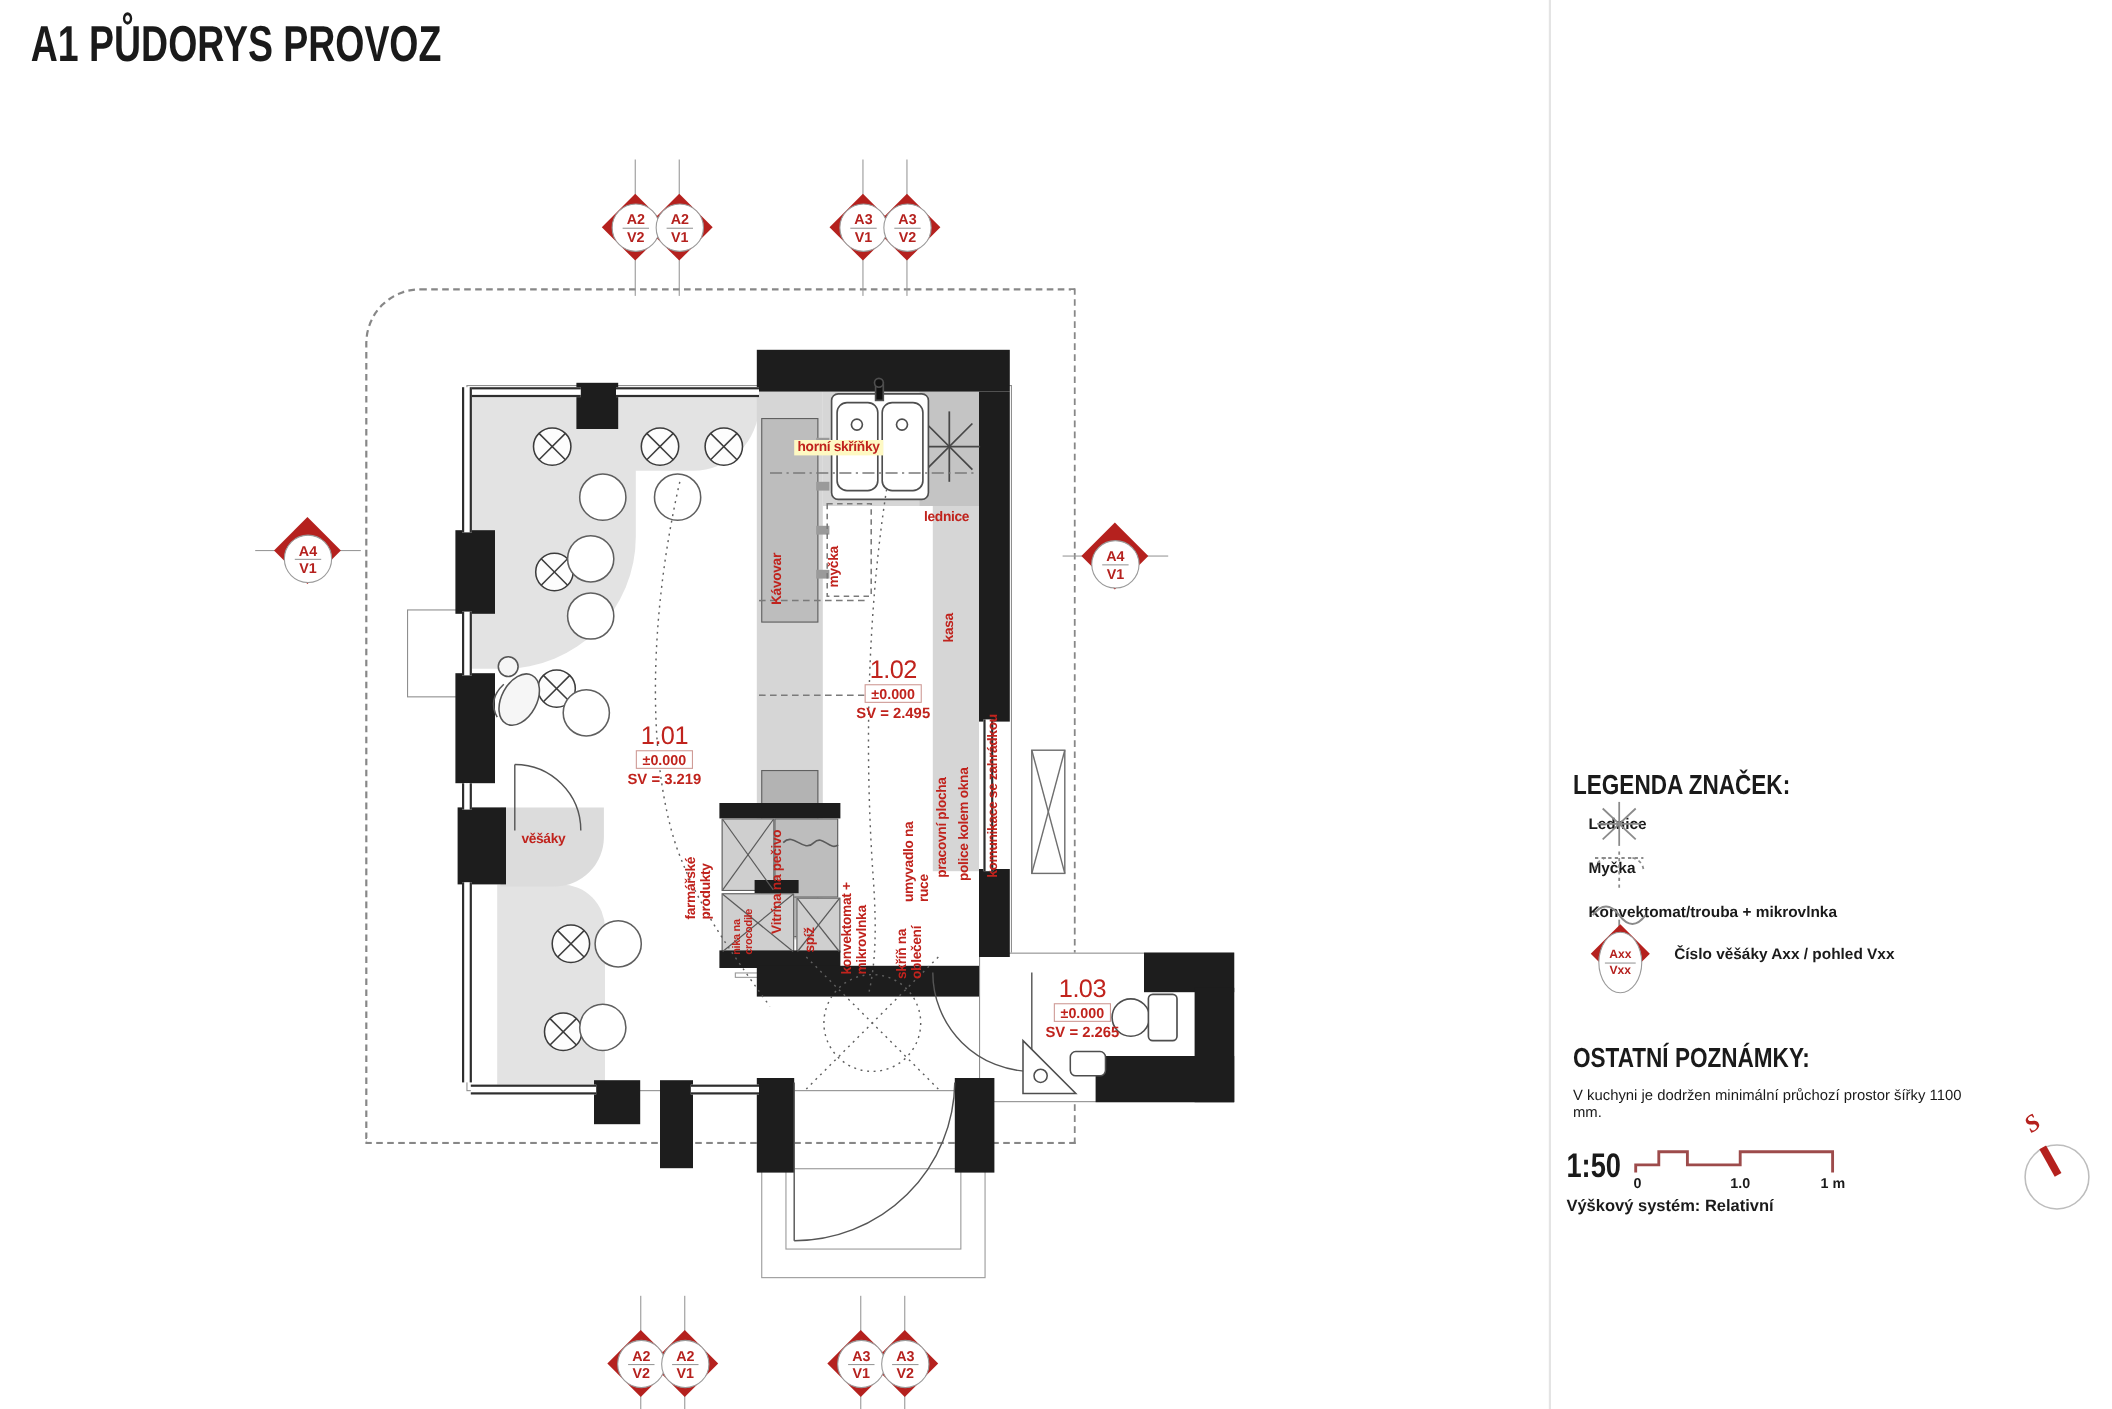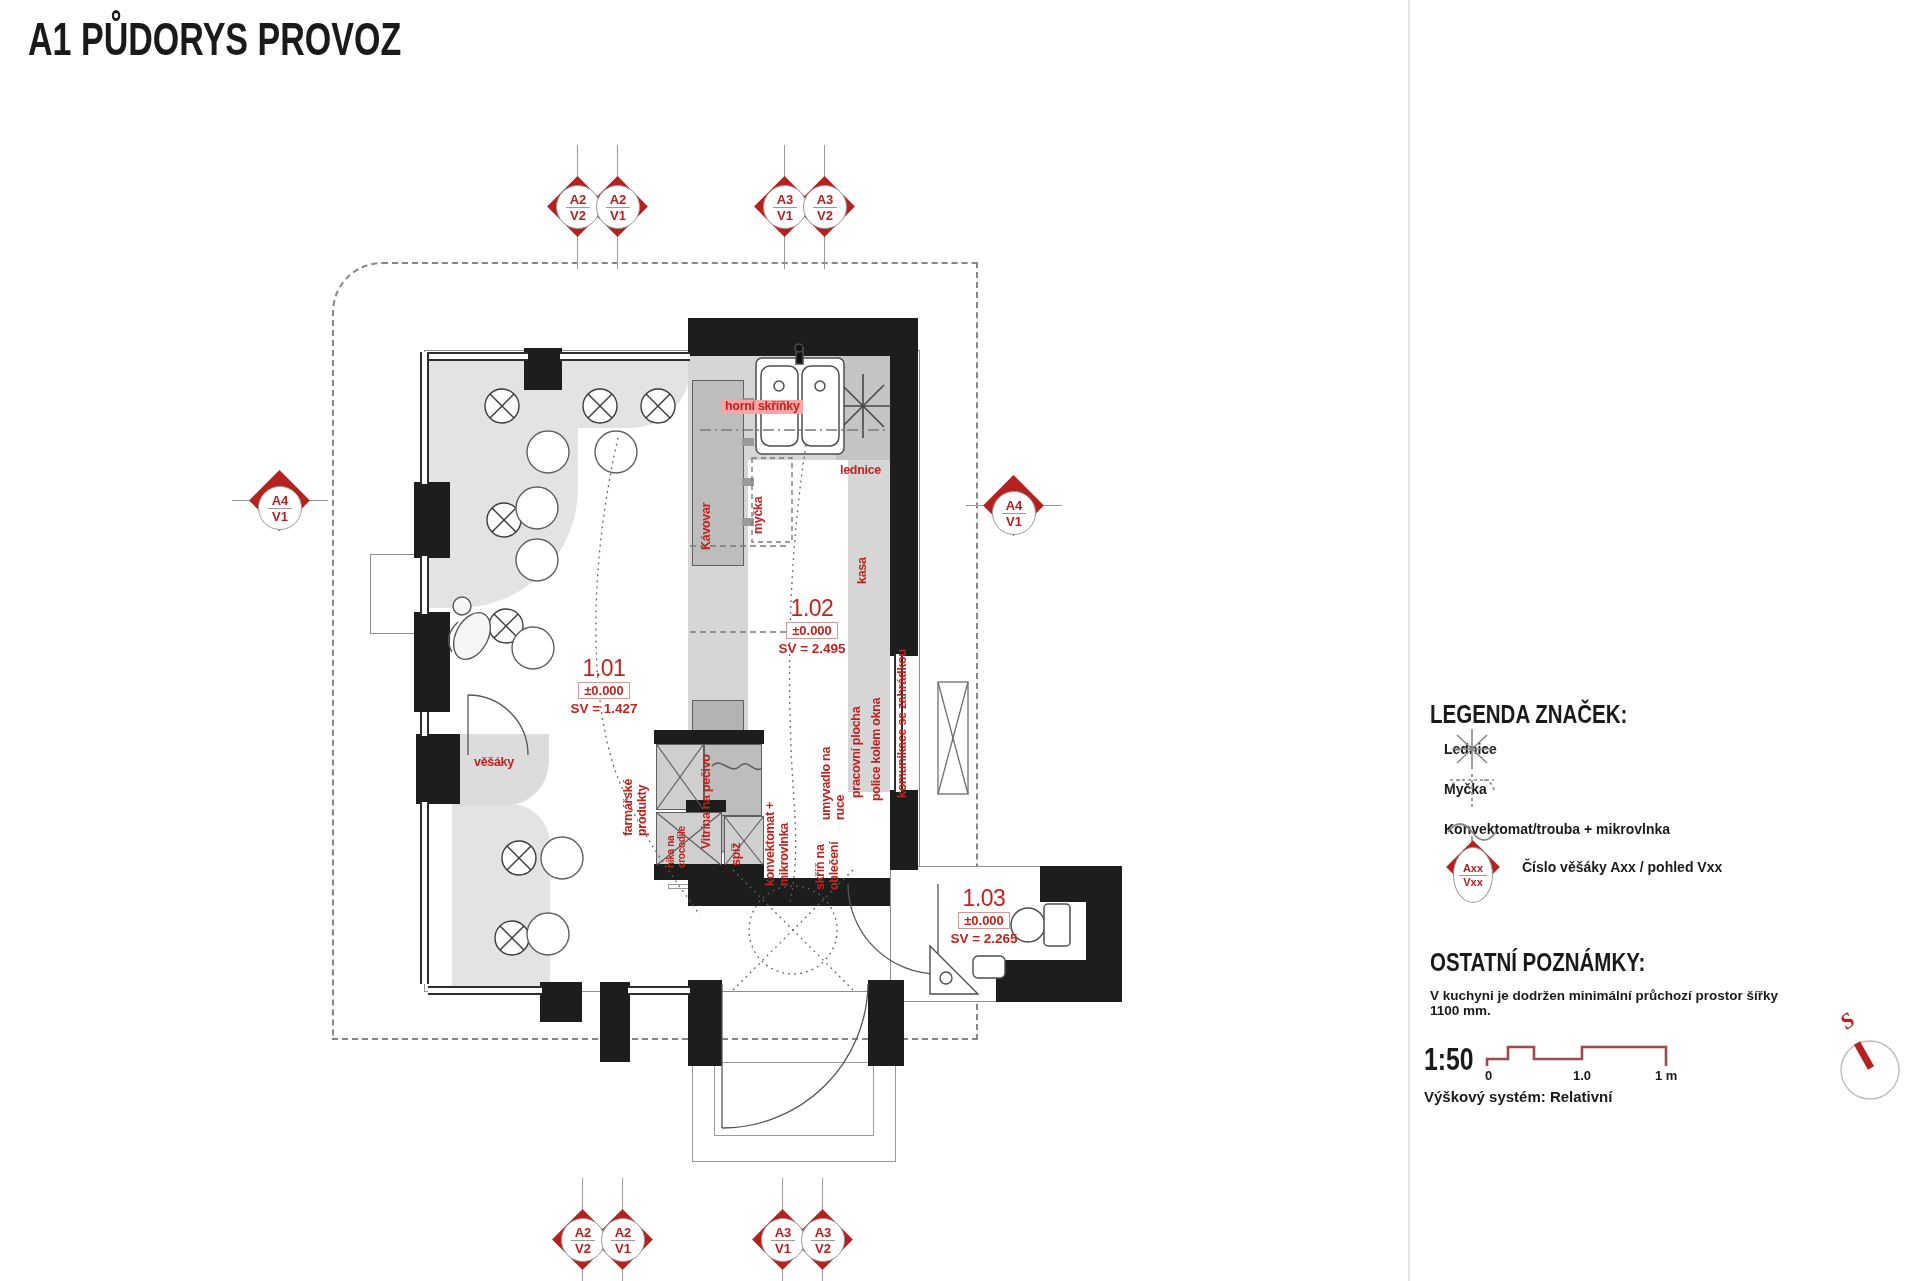--- a/index.html
+++ b/index.html
@@ -15,21 +15,21 @@
   .steps{position:absolute;border:1.5px solid #9a9a9a;box-sizing:border-box;background:#fff}
   .gray{position:absolute;background:#e3e3e3}
   .gray2{position:absolute;background:#cfcfcf;border:1.2px solid #606060;box-sizing:border-box}
   .winh{position:absolute;height:9px;border-top:2px solid #2e2e2e;border-bottom:2px solid #2e2e2e;box-sizing:border-box;background:#fff}
   .winv{position:absolute;width:9px;border-left:2px solid #2e2e2e;border-right:2px solid #2e2e2e;box-sizing:border-box;background:#fff}
   .boundary{position:absolute;left:332px;top:262px;width:646px;height:778px;
             border:2px dashed #878787;border-top-left-radius:50px;box-sizing:border-box}
   
   .plabel{position:absolute;color:#c0231d;font-size:12.5px;font-weight:bold;
           letter-spacing:-.3px;line-height:1.08;white-space:nowrap;z-index:30}
-  .plabel.bgw{background:#fca5a5;padding:0 3px}
+  .plabel.bgw{background:#fef9c3;padding:0 3px}
   .plabel.v{writing-mode:vertical-rl;transform:rotate(180deg);white-space:normal}
   .plabel.small{font-size:10px}
   
   .stamp{position:absolute;text-align:center;color:#c0231d;z-index:30}
   .stamp .num{font-size:23px;font-weight:400;letter-spacing:-.5px;line-height:1.05}
   .stamp .lvl{display:inline-block;border:1px solid #cf9b96;background:#fff;
               padding:0 5px;font-size:13px;font-weight:bold;margin:2px 0}
   .stamp .sv{font-size:13.5px;font-weight:bold}
   
   .mpair{position:absolute;width:124px;height:72px;z-index:40}
@@ -44,21 +44,21 @@
   .msingle{position:absolute;width:96px;height:88px;z-index:40}
   .msingle .hline{position:absolute;left:0;right:0;top:30px;height:1.2px;background:#9a9a9a}
   
   .h2{position:absolute;font-size:25px;font-weight:800;transform:scaleX(.82);
       transform-origin:left top;white-space:nowrap}
   .lrow{position:absolute;left:1444px;height:42px;display:flex;align-items:center;gap:22px}
   .lrow .ltext{font-size:14px;font-weight:bold;white-space:nowrap}
   .mini{position:relative;width:56px;height:46px;flex:0 0 56px}
   .mini .diam{width:38px;height:38px;left:10px;top:4px}
   .mini .mcirc{width:40px;height:56px;left:9px;top:3px;font-size:11px}
-  .note-body{position:absolute;left:1430px;top:988px;width:370px;font-size:13.5px;font-weight:bold}
+  .note-body{position:absolute;left:1430px;top:988px;width:370px;font-size:13.5px;font-weight:normal}
   .ratio{position:absolute;left:1424px;top:1042px;font-size:31px;font-weight:800;
          transform:scaleX(.8);transform-origin:left top}
   .stick{position:absolute;font-size:13px;font-weight:bold}
   .hsys{position:absolute;left:1424px;top:1088px;font-size:15px;font-weight:bold}
   svg{position:absolute;overflow:visible}
 </style>
 </head>
 <body>
 
 <div class="title">A1 PŮDORYS PROVOZ</div>
@@ -260,21 +260,21 @@
 <div class="plabel v" style="left:820px;top:742px;height:78px">umyvadlo na ruce</div>
 <div class="plabel v" style="left:814px;top:818px;height:72px">skříň na oblečení</div>
 <div class="plabel v" style="left:622px;top:744px;height:92px">farmářské produkty</div>
 <div class="plabel v" style="left:730px;top:822px;height:44px">spíž</div>
 <div class="plabel" style="left:474px;top:756px">věšáky</div>
 <div class="plabel v small" style="left:666px;top:816px;height:52px">nika na crocodile</div>
 
 <div class="stamp" style="left:556px;top:656px;width:96px">
   <div class="num">1.01</div>
   <div class="lvl">±0.000</div>
-  <div class="sv">SV = 1.427</div>
+  <div class="sv">SV = 3.219</div>
 </div>
 <div class="stamp" style="left:764px;top:596px;width:96px">
   <div class="num">1.02</div>
   <div class="lvl">±0.000</div>
   <div class="sv">SV = 2.495</div>
 </div>
 <div class="stamp" style="left:936px;top:886px;width:96px">
   <div class="num">1.03</div>
   <div class="lvl">±0.000</div>
   <div class="sv">SV = 2.265</div>

